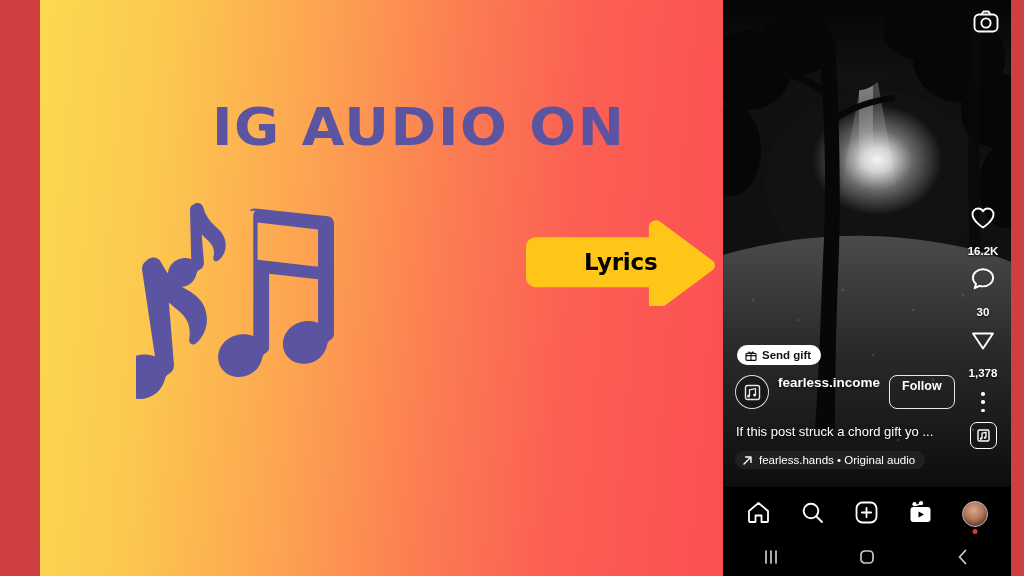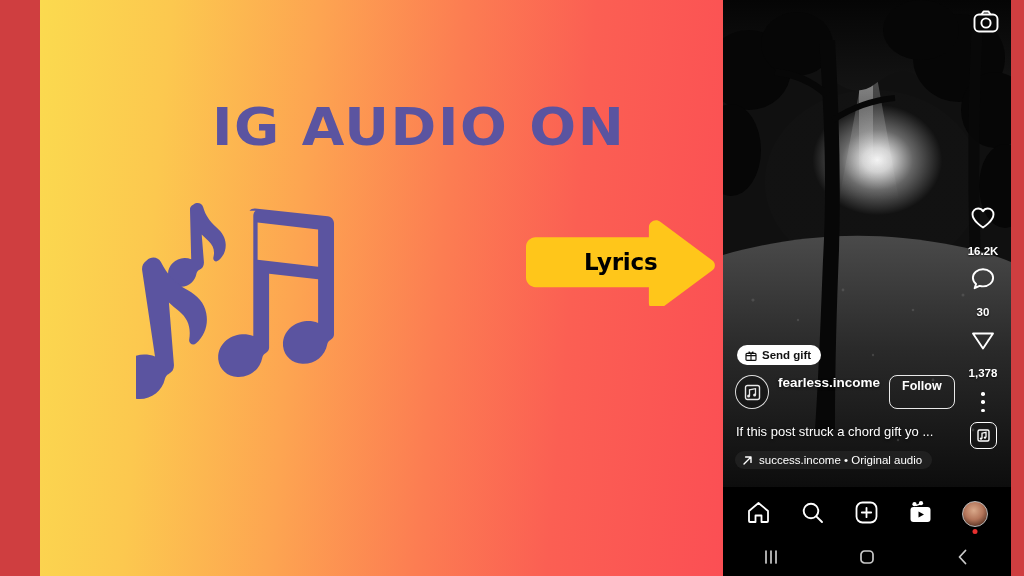--- a/index.html
+++ b/index.html
@@ -369,21 +369,21 @@
         <span id="username">fearless.income</span>
         <span id="follow-btn">Follow</span>
       </div>
 
       <div id="post-caption">If this post struck a chord gift yo ...</div>
 
       <div id="audio-row">
         <svg width="11" height="11" viewBox="0 0 11 11">
           <path d="M2 9 L9 2 M3.6 2H9v5.4" fill="none" stroke="#fff" stroke-width="1.4" stroke-linecap="round" stroke-linejoin="round"></path>
         </svg>
-        <span>success.income • Original audio</span>
+        <span>fearless.hands • Original audio</span>
       </div>
     </div>
 
     <div id="bottom-nav">
       <div>
         <svg width="25" height="25" viewBox="0 0 25 25">
           <path d="M3 11 L12.5 3 L22 11 V21 a1 1 0 0 1 -1 1 h-5.5 v-6.5 h-6 V22 H4 a1 1 0 0 1 -1 -1 Z" fill="none" stroke="#fff" stroke-width="1.8" stroke-linejoin="round"></path>
         </svg>
       </div>
       <div>

